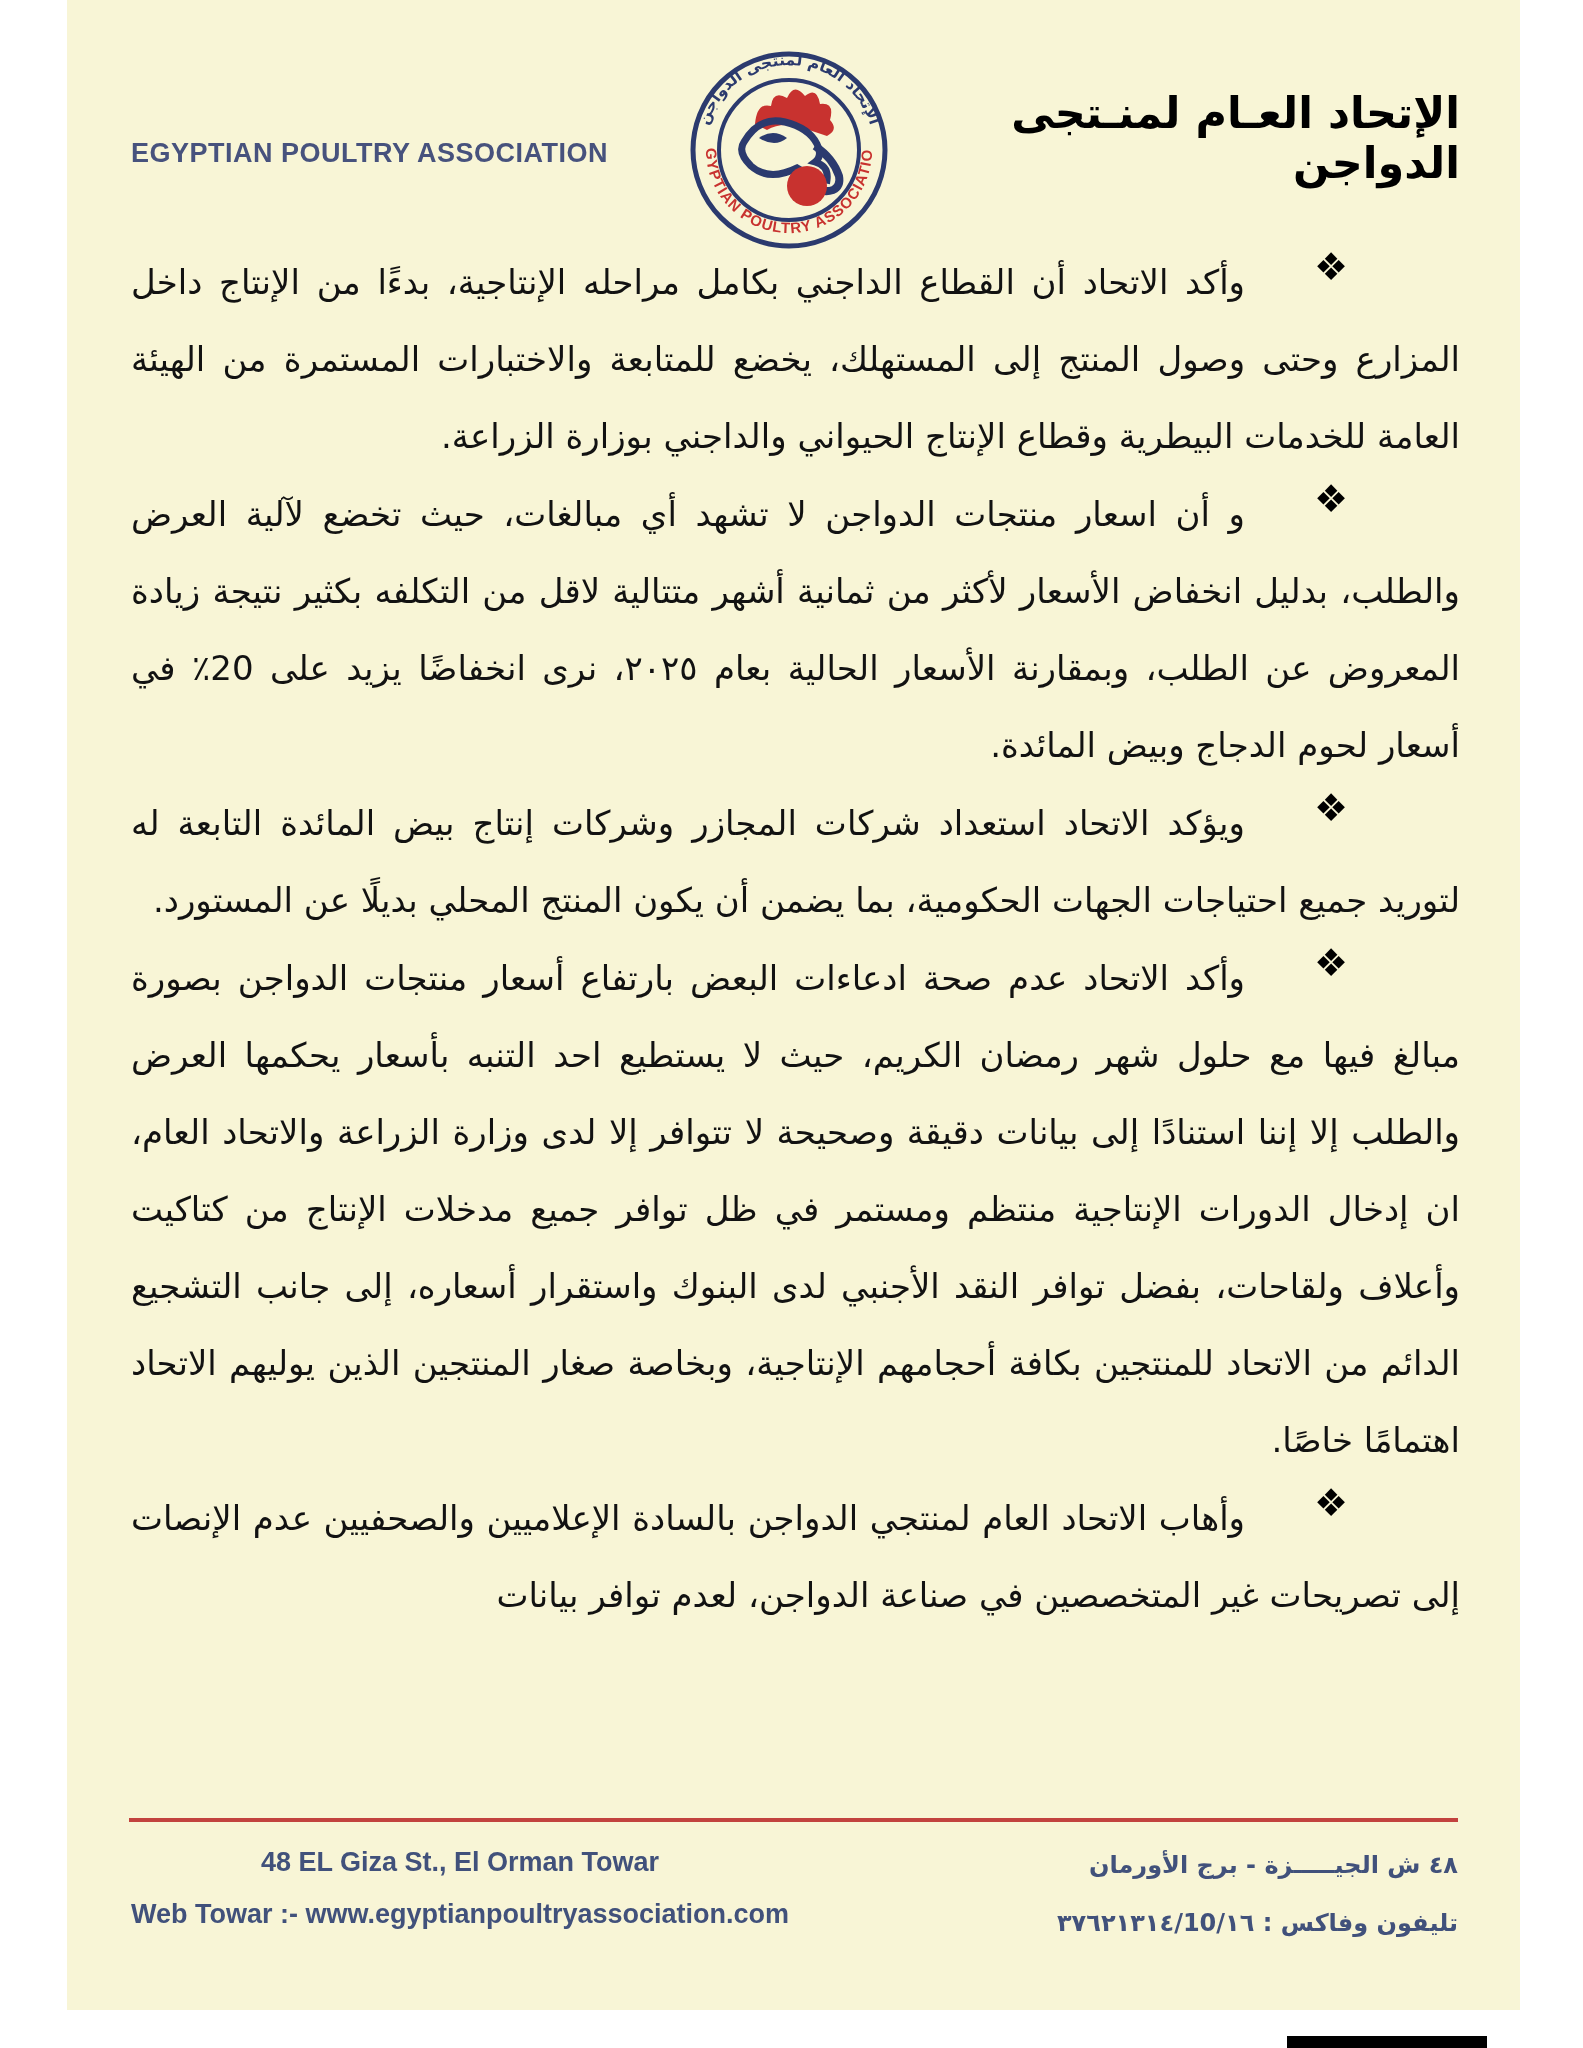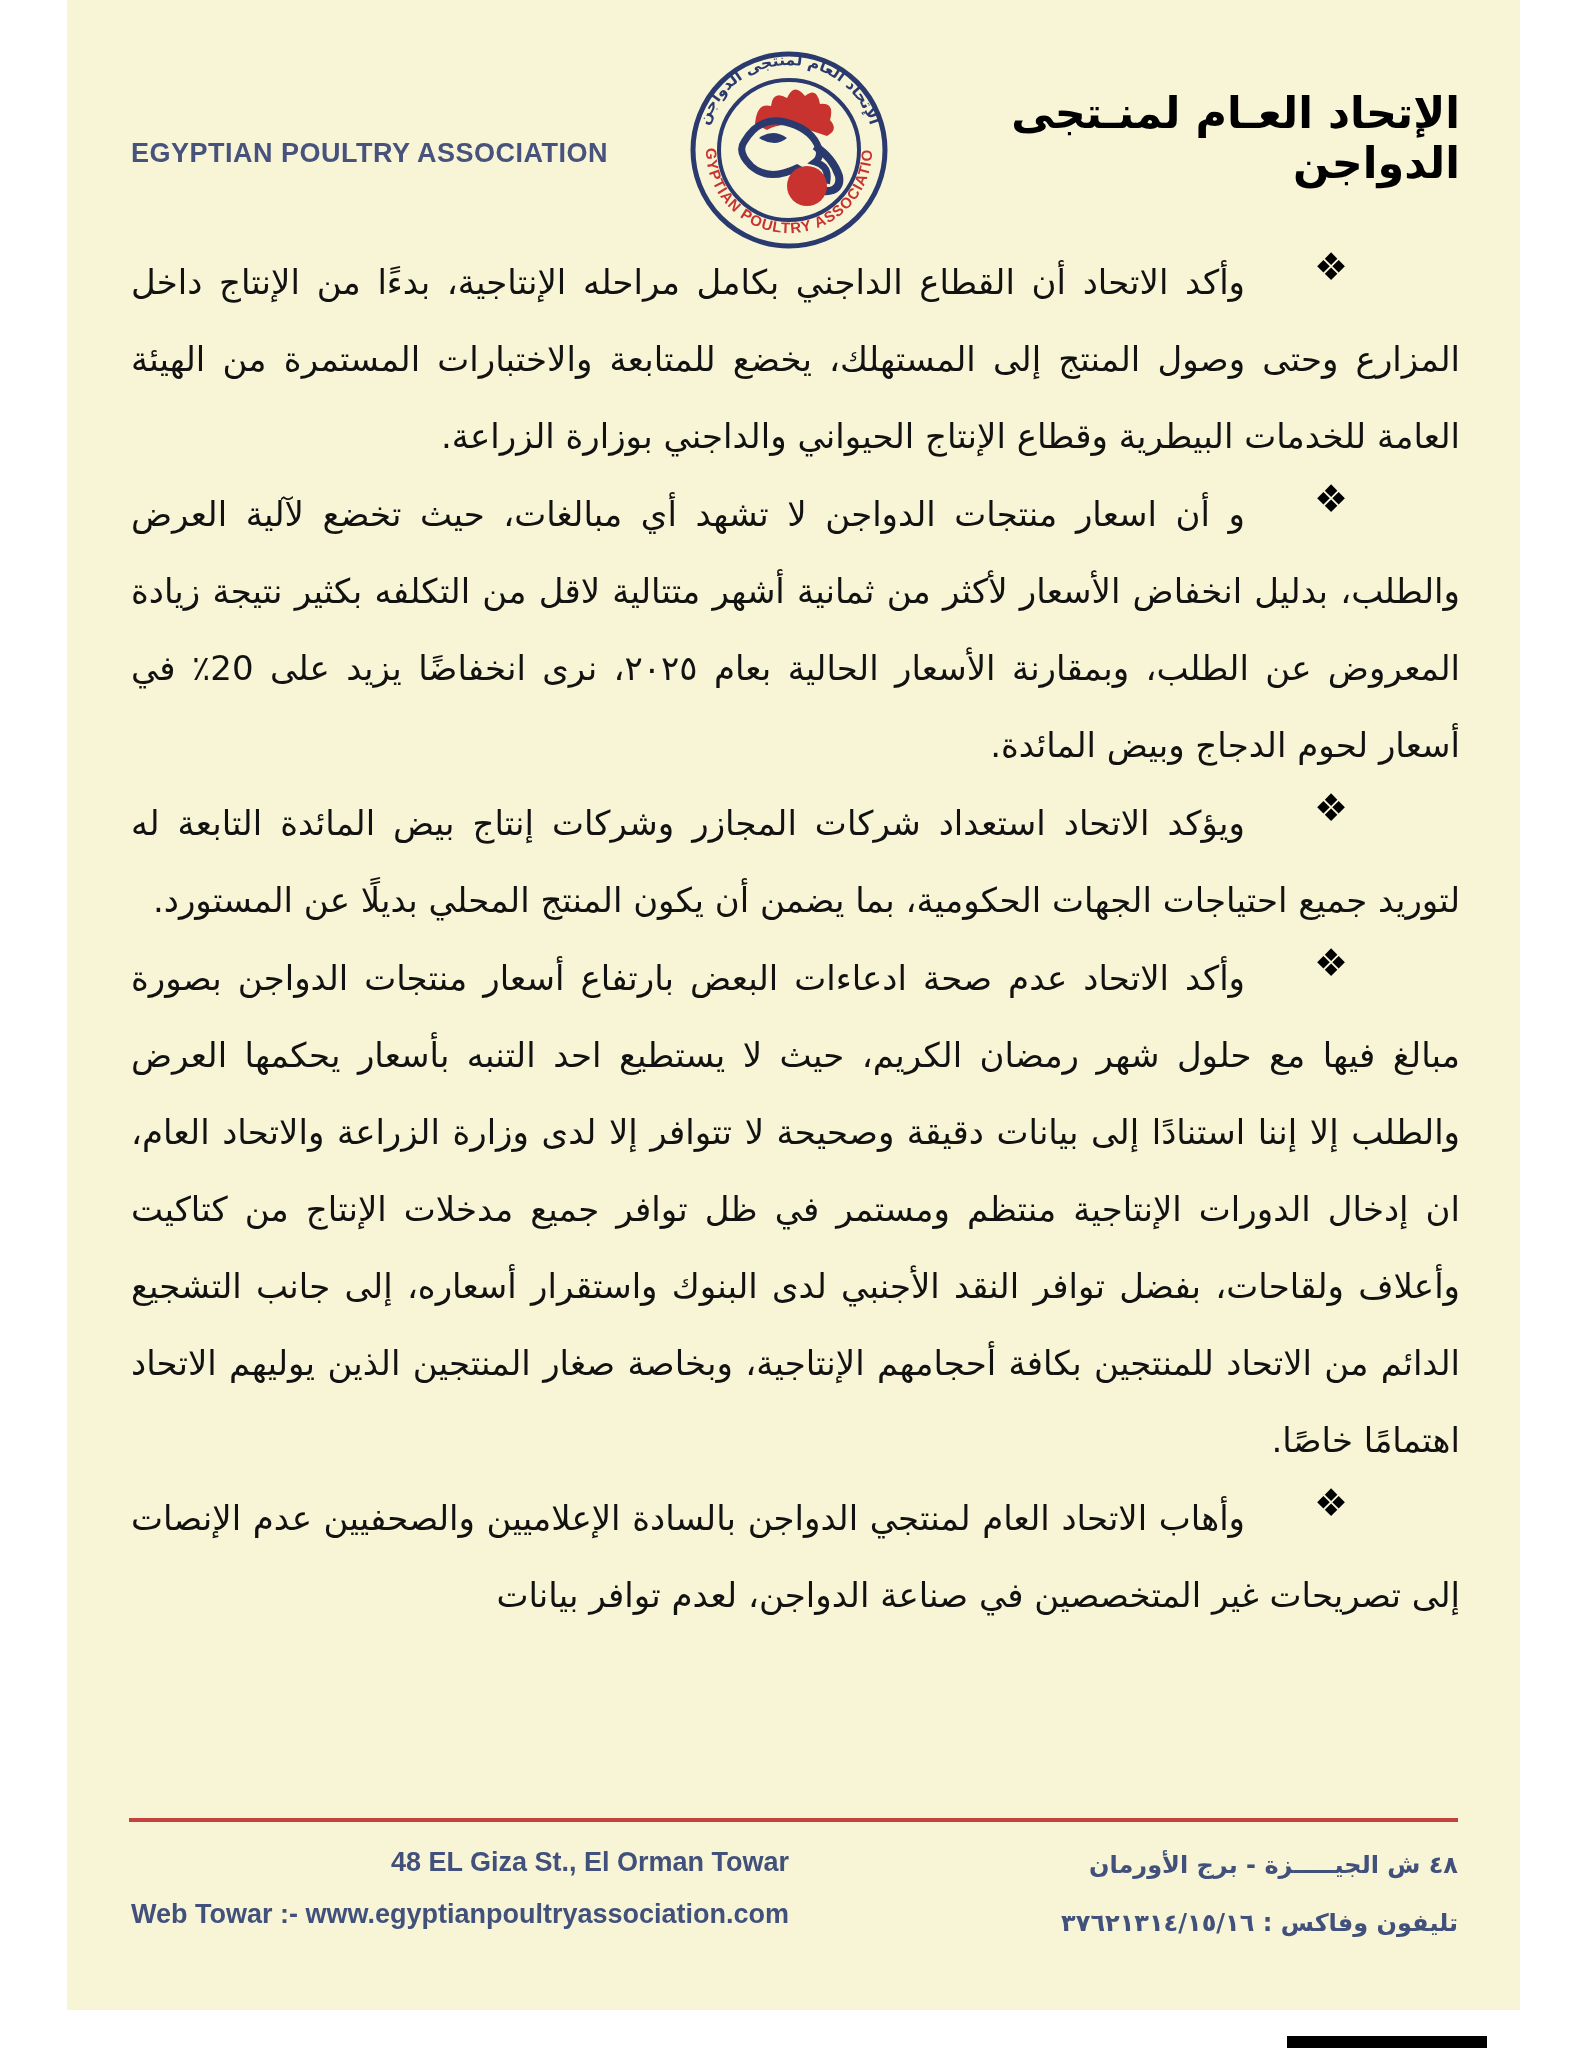--- a/index.html
+++ b/index.html
@@ -44,21 +44,21 @@
     position:absolute;left:62px;right:62px;top:1818px;height:4px;
     background:#c2423e;
   }
   .footer{
     position:absolute;left:64px;right:62px;top:1836px;
     display:flex;justify-content:space-between;align-items:flex-start;
   }
   .footer-en{
     font-family:"Liberation Sans","DejaVu Sans",sans-serif;
     font-size:27px;font-weight:bold;color:#41517b;line-height:52px;
-    text-align:right;
+    text-align:center;
   }
   .footer-ar{
     direction:rtl;text-align:right;
     font-size:24px;font-weight:bold;color:#41517b;line-height:58px;
   }
   .black-bar{
     position:absolute;left:1287px;top:2036px;width:200px;height:12px;
     background:#000;
   }
   
@@ -118,18 +118,18 @@
   </div>
 
   <div class="divider"></div>
   <div class="footer">
     <div class="footer-en">
       <div>48 EL Giza St., El Orman Towar</div>
       <div>Web Towar :- www.egyptianpoultryassociation.com</div>
     </div>
     <div class="footer-ar">
       <div>٤٨ ش الجيـــــزة - برج الأورمان</div>
-      <div>تليفون وفاكس : ٣٧٦٢١٣١٤/١٥/١٦</div>
+      <div>تليفون وفاكس : ٣٧٦٢١٣١٤/10/١٦</div>
     </div>
   </div>
 </div>
 
 <div class="black-bar"></div>
 
 </body></html>

